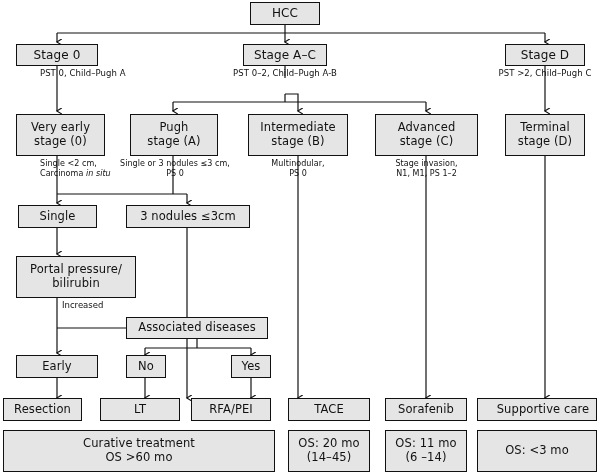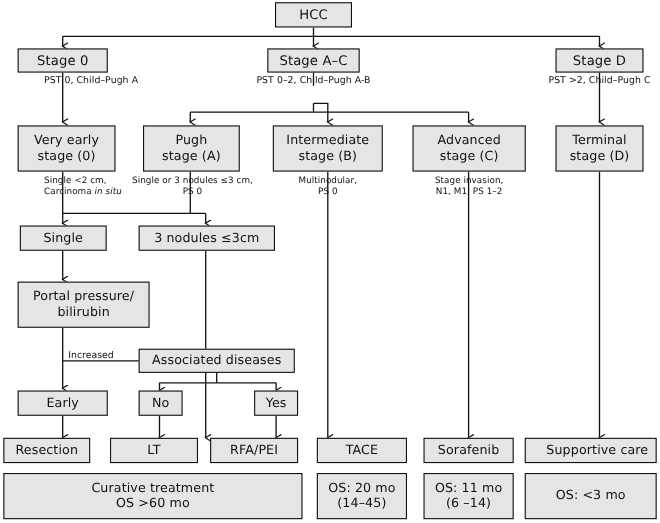--- a/index.html
+++ b/index.html
@@ -202,21 +202,21 @@
     <span class="inner">3 nodules ≤3cm</span>
   </div>
 
   <div class="box" style="left:16px; top:256px; width:120px; height:42px; font-size:11.5px;">
     <span class="inner">
       <span>Portal pressure/</span><br>
       <span>bilirubin</span>
     </span>
   </div>
 
-  <div class="edgelabel" style="left:62px; top:318px;">Increased</div>
+  <div class="edgelabel" style="left:62px; top:300px;">Increased</div>
 
   <div class="box" style="left:126px; top:317px; width:142px; height:22px; font-size:11.5px;">
     <span class="inner">Associated diseases</span>
   </div>
 
   <div class="box" style="left:16px; top:355px; width:82px; height:23px; font-size:11.5px;">
     <span class="inner">Early</span>
   </div>
 
   <div class="box" style="left:126px; top:355px; width:40px; height:23px; font-size:11.5px;">

